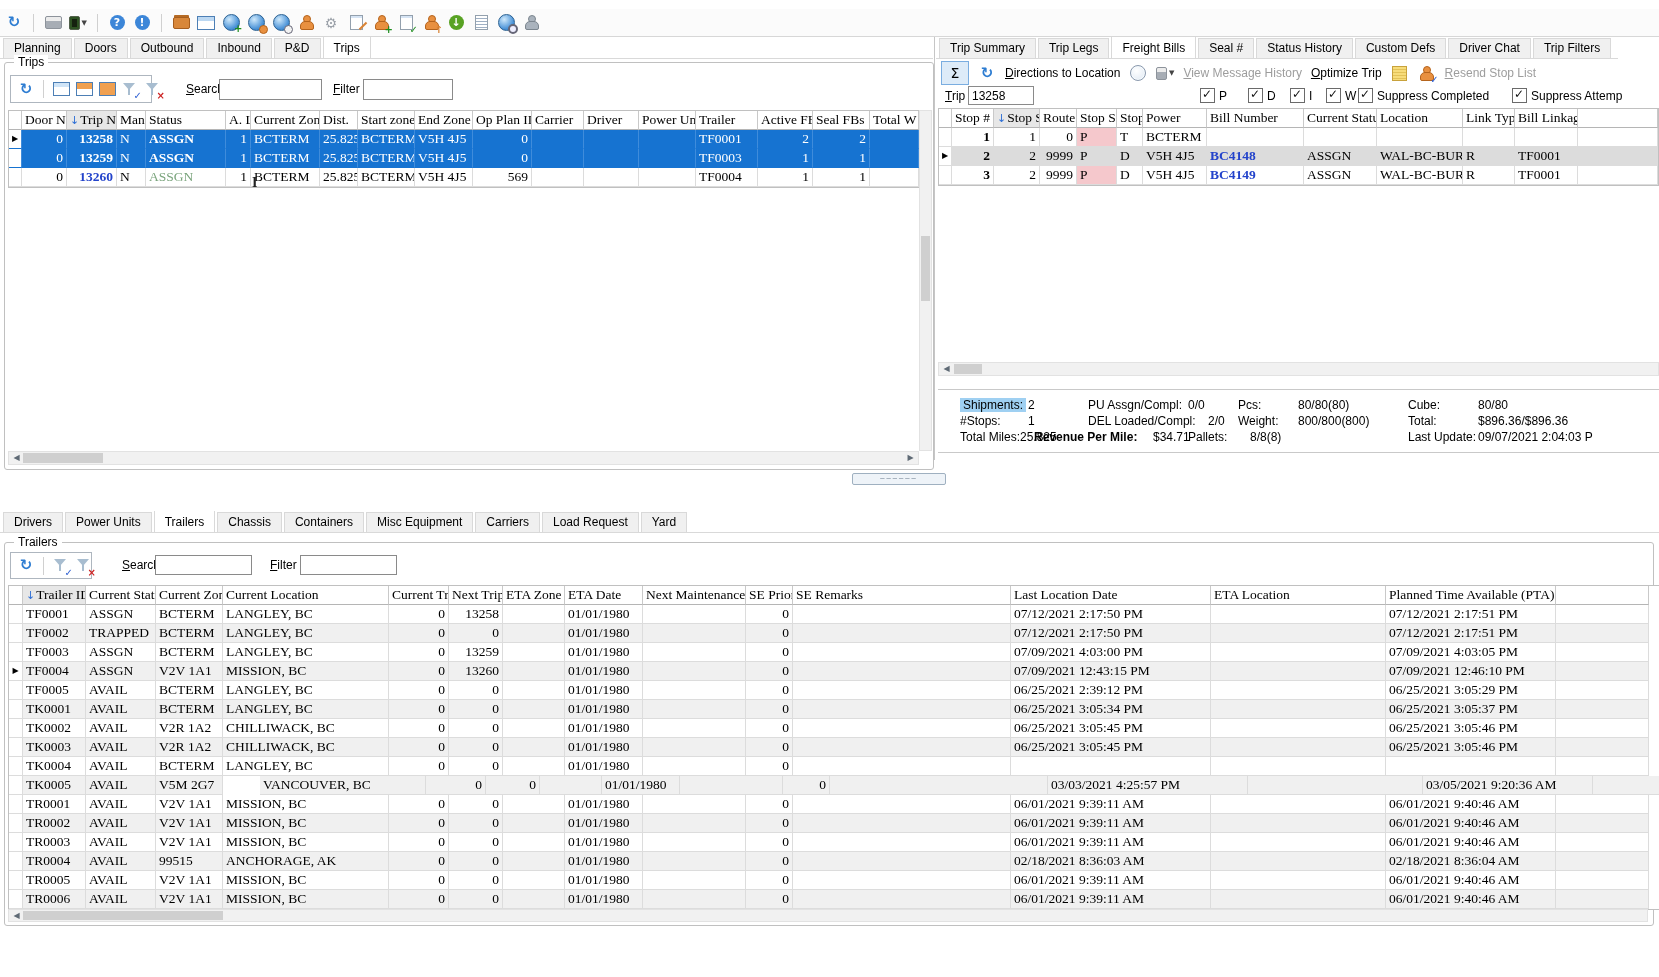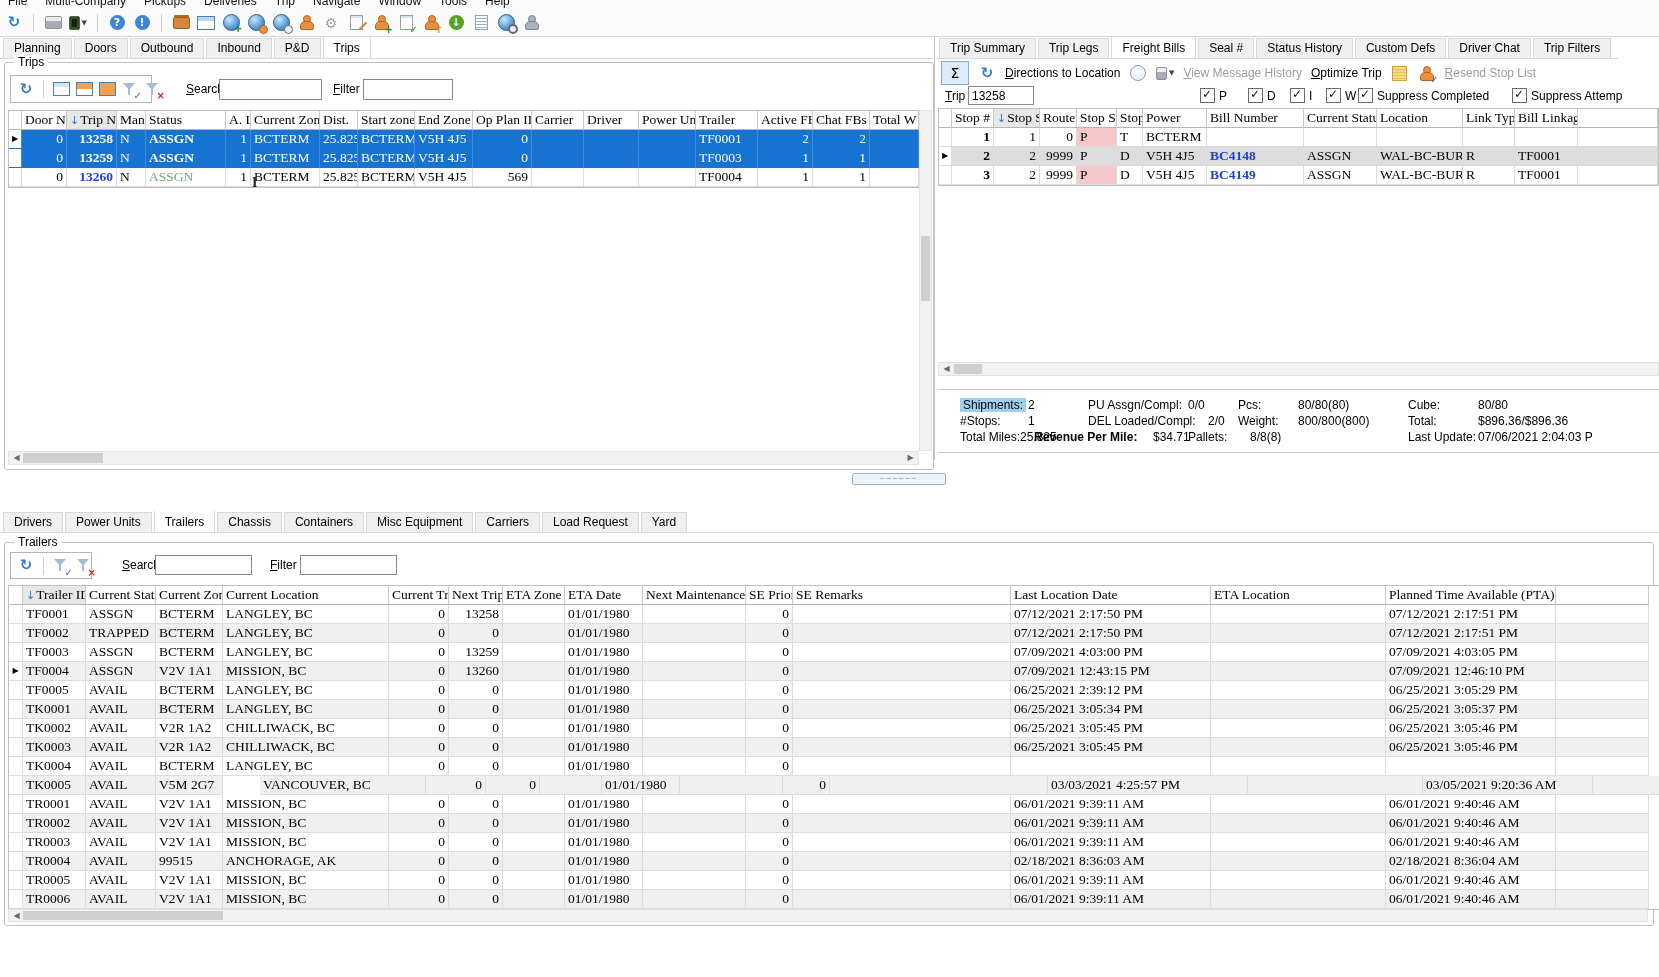--- a/index.html
+++ b/index.html
@@ -118,21 +118,20 @@
   .sumval{position:absolute;white-space:nowrap}
   .hl{background:#9fd0f2;padding:0 3px}
 
   .ibeam{position:absolute;font-family:"Liberation Serif",serif;font-weight:bold;font-size:14px;color:#222;pointer-events:none}
 </style>
 </head>
 <body>
 
 <div id="app">
 
-  <div class="menubar" id="menubar"><span class="mi">File</span><span class="mi">Multi-Company</span><span class="mi">Pickups</span><span class="mi">Deliveries</span><span class="mi">Trip</span><span class="mi">Navigate</span><span class="mi">Window</span><span class="mi">Tools</span><span class="mi">Help</span></div>
 
   <div class="toolbar" id="main-toolbar">
       <span class="icw">
         <span class="tglyph" style="color:#2e7dd2">↻</span>
       </span>
       <span class="tsep"></span>
       <span class="icw">
         <span class="pr"></span>
       </span>
       <span class="icw">
@@ -267,21 +266,21 @@
         <span class="ghcell" style="width: 69px;">Current Zone</span>
         <span class="ghcell" style="width: 38px;">Dist.</span>
         <span class="ghcell" style="width: 57px;">Start zone</span>
         <span class="ghcell" style="width: 58px;">End Zone</span>
         <span class="ghcell" style="width: 59px;">Op Plan ID</span>
         <span class="ghcell" style="width: 52px;">Carrier</span>
         <span class="ghcell" style="width: 55px;">Driver</span>
         <span class="ghcell" style="width: 57px;">Power Unit</span>
         <span class="ghcell" style="width: 62px;">Trailer</span>
         <span class="ghcell" style="width: 55px;">Active FBs</span>
-        <span class="ghcell" style="width: 57px;">Chat FBs</span>
+        <span class="ghcell" style="width: 57px;">Seal FBs</span>
         <span class="ghcell" style="width: 49px;">Total W</span>
       </div>
       <div class="grow sel">
         <span class="gcell ind" style="width: 13px;">▶</span>
         <span class="gcell num" style="width: 45px;">0</span>
         <span class="gcell num bold" style="width: 50px;">13258</span>
         <span class="gcell" style="width: 29px;">N</span>
         <span class="gcell bold" style="width: 80px;">ASSGN</span>
         <span class="gcell num" style="width: 25px;">1</span>
         <span class="gcell" style="width: 69px;">BCTERM</span>
@@ -493,21 +492,21 @@
         <span class="sumval" style="left: 540px;">$896.36/$896.36</span>
       </div>
       <div class="sumrow" style="left: 938px; width: 721px; top: 430px;">
         <span class="sumlabel" style="left: 22px;">Total Miles:</span>
         <span class="sumval" style="left: 82px;">25.825</span>
         <span class="sumlabel" style="left: 96px; font-weight: bold;">Revenue Per Mile:</span>
         <span class="sumval" style="left: 215px;">$34.71</span>
         <span class="sumlabel" style="left: 250px;">Pallets:</span>
         <span class="sumval" style="left: 312px;">8/8(8)</span>
         <span class="sumlabel" style="left: 470px;">Last Update:</span>
-        <span class="sumval" style="left: 540px;">07/06/2021 2:04:03 P</span>
+        <span class="sumval" style="left: 540px;">09/07/2021 2:04:03 P</span>
       </div>
     </div>
   <div class="hline" style="left:938px;top:452px;width:721px"></div>
 
   <div class="splitgrip" style="left:852px;top:473px;width:92px;height:10px">──────</div>
 
   <div class="tabs" id="bottom-subtabs" style="left:0;top:511px;width:1659px">
       <span class="tab">Drivers</span>
       <span class="tab">Power Units</span>
       <span class="tab active">Trailers</span>

